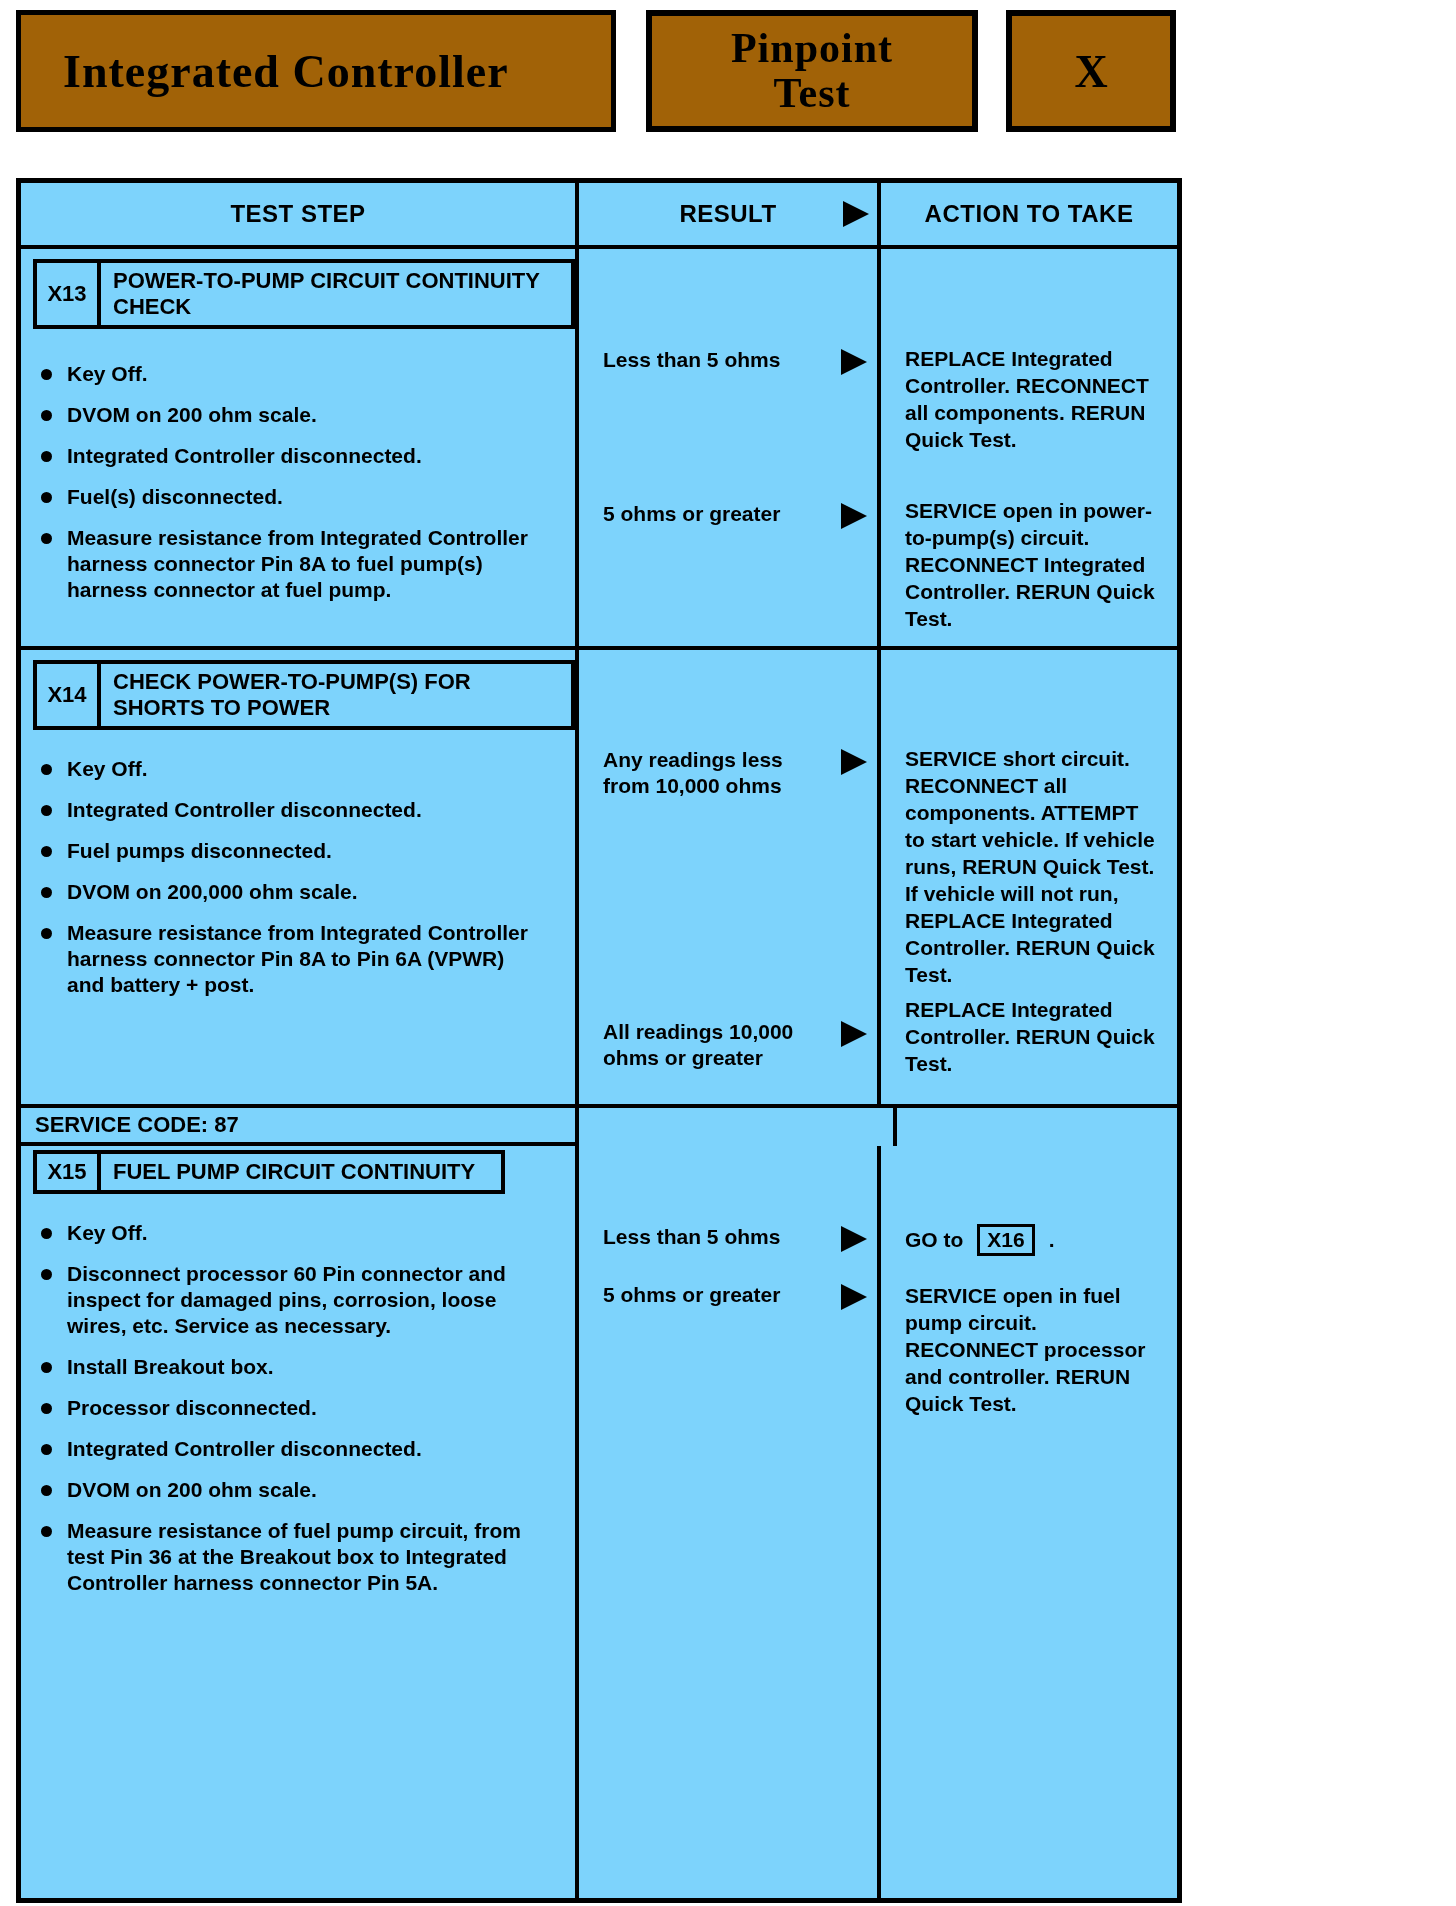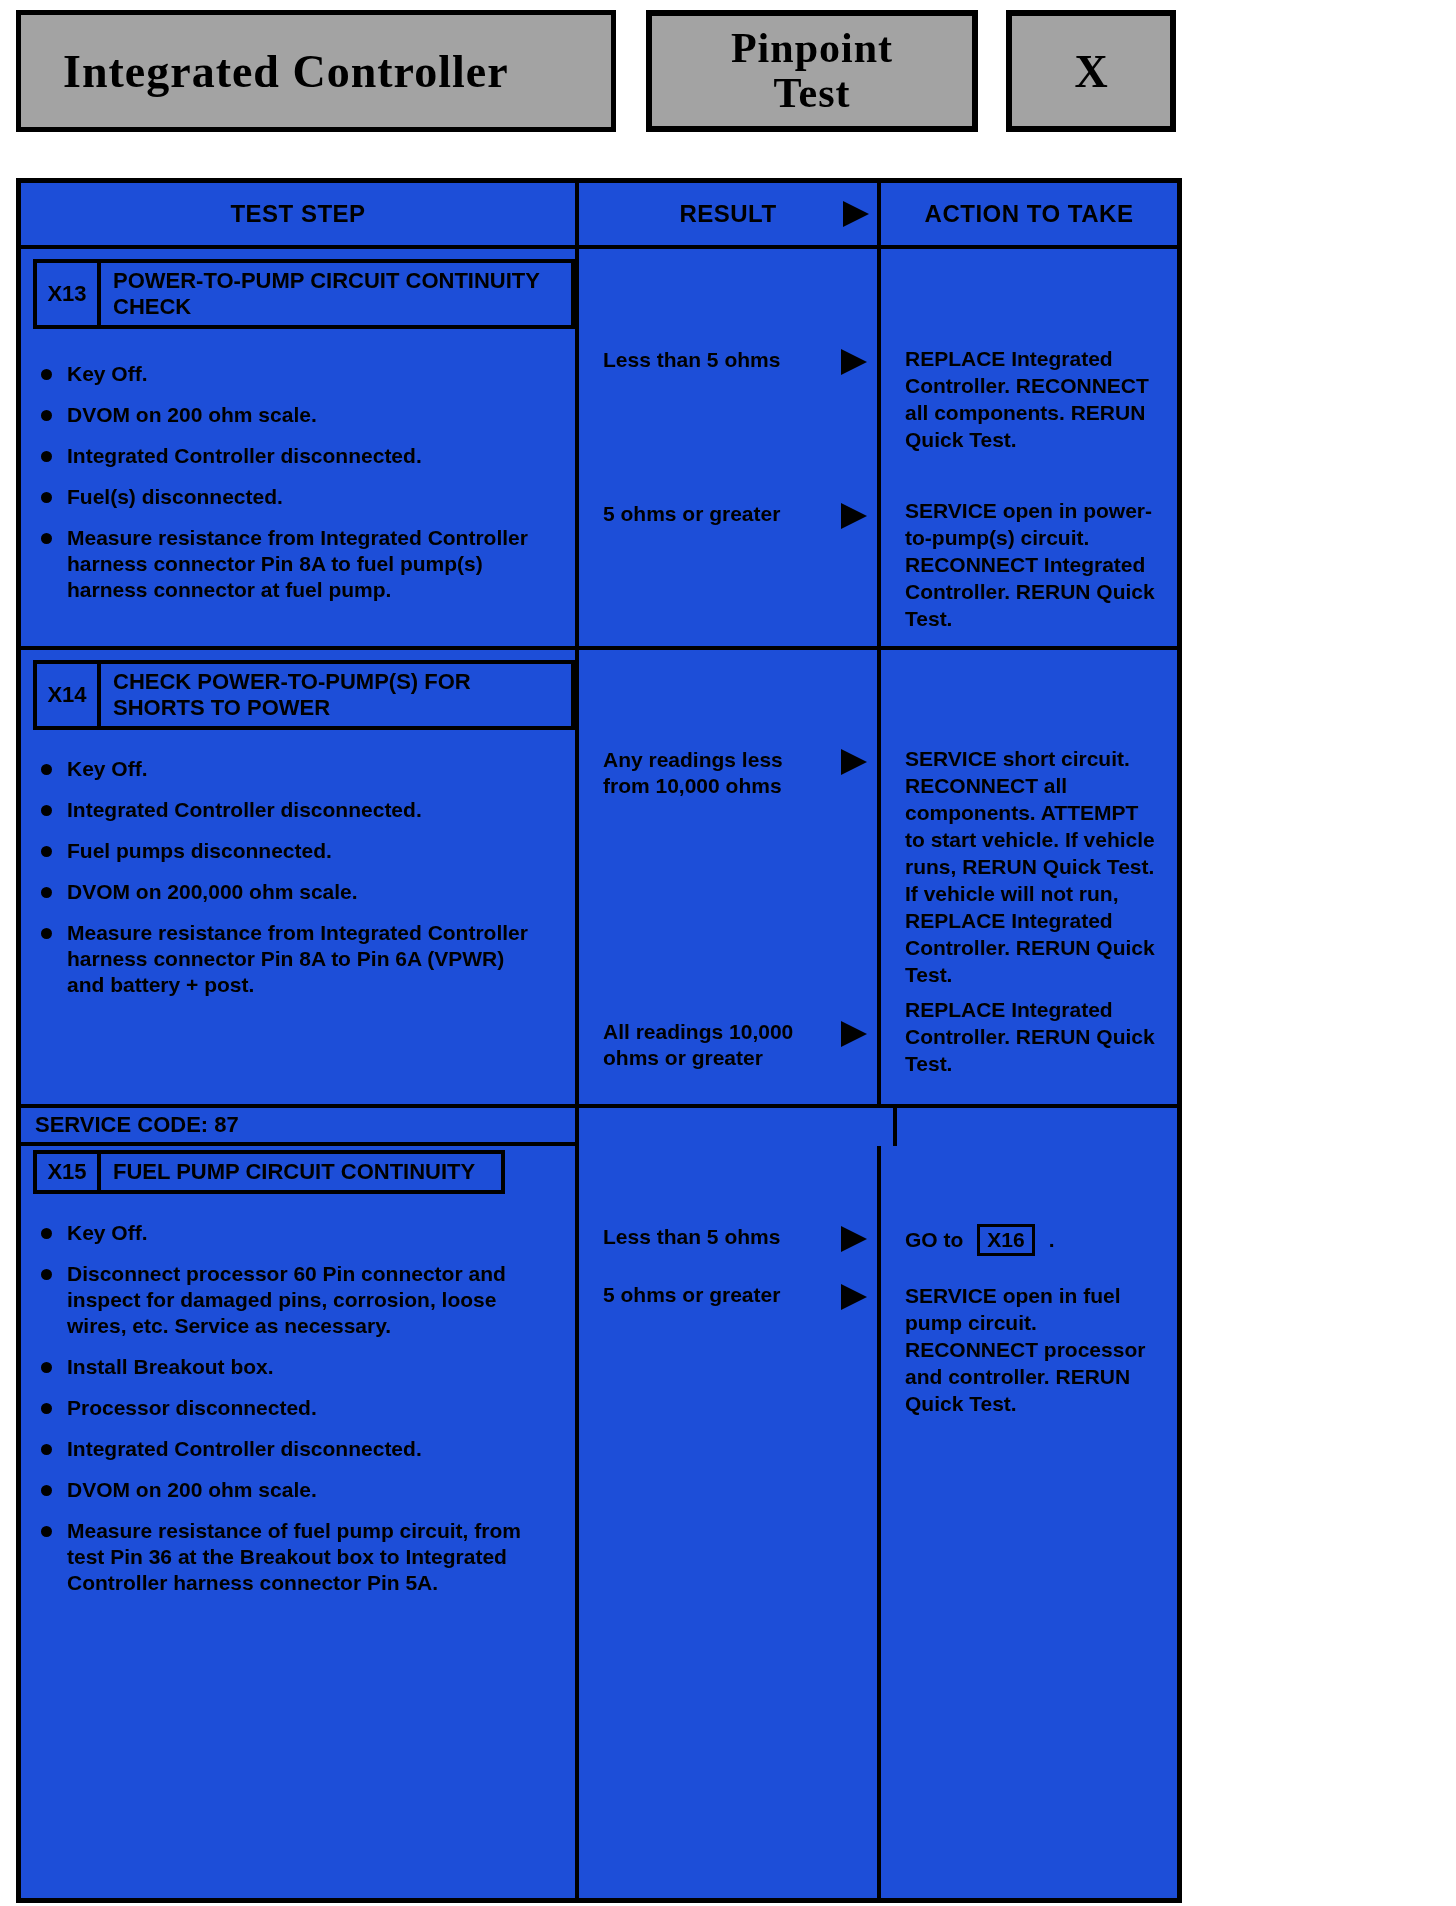--- a/index.html
+++ b/index.html
@@ -6,38 +6,38 @@
   html, body { margin:0; padding:0; background:#ffffff; }
   body {
     width:1456px; min-height:1906px;
     font-family:"Liberation Sans", sans-serif;
     font-weight:700; color:#000;
   }
   .page { padding:10px 0 30px 16px; width:1456px; }
 
   
   .header-row { display:flex; align-items:stretch; height:122px; margin-bottom:46px; }
-  .hbox { border:5px solid #000; background:#a3a3a3; }
+  .hbox { border:5px solid #000; background:#a16207; }
   .hbox-title {
     width:600px; display:flex; align-items:center; padding-left:42px;
     font-family:"Liberation Serif", serif; font-size:46px; font-weight:700; letter-spacing:1px;
   }
   .hgap1 { width:30px; } .hgap2 { width:28px; }
   .hbox-pinpoint {
     width:332px; border-width:6px; display:flex; flex-direction:column;
     align-items:center; justify-content:center;
     font-family:"Liberation Serif", serif; font-size:42px; line-height:1.08; letter-spacing:1px;
   }
   .hbox-letter {
     width:170px; border-width:6px; display:flex; align-items:center; justify-content:center;
     font-family:"Liberation Serif", serif; font-size:46px;
   }
 
   
-  .ptable { width:1166px; border:5px solid #000; background:#1d4ed8; }
+  .ptable { width:1166px; border:5px solid #000; background:#7dd3fc; }
   .trow { display:grid; grid-template-columns:558px 302px 1fr; }
   .trow + .trow { border-top:4px solid #000; }
   .trow.no-top { border-top:none; }
   .cell { border-right:4px solid #000; position:relative; }
   .cell:last-child { border-right:none; }
 
   .thead-row { height:62px; }
   .thead-row .cell { display:flex; align-items:center; justify-content:center; font-size:24px; letter-spacing:0.5px; }
   .thead-result { position:relative; }
 

